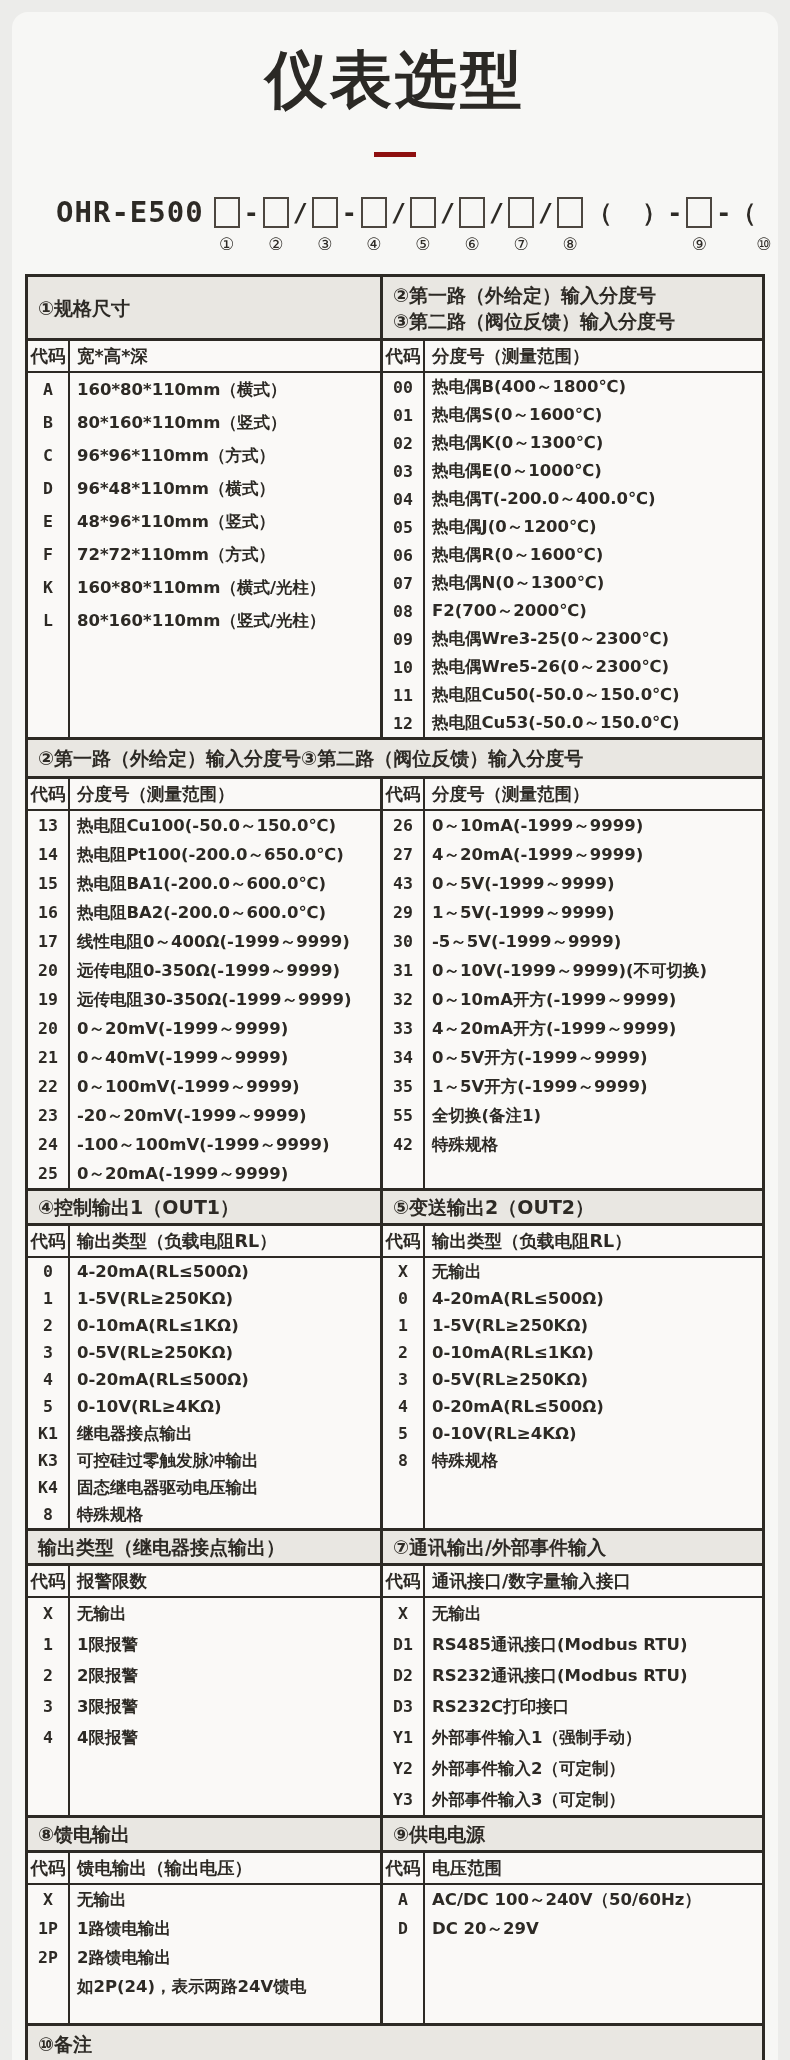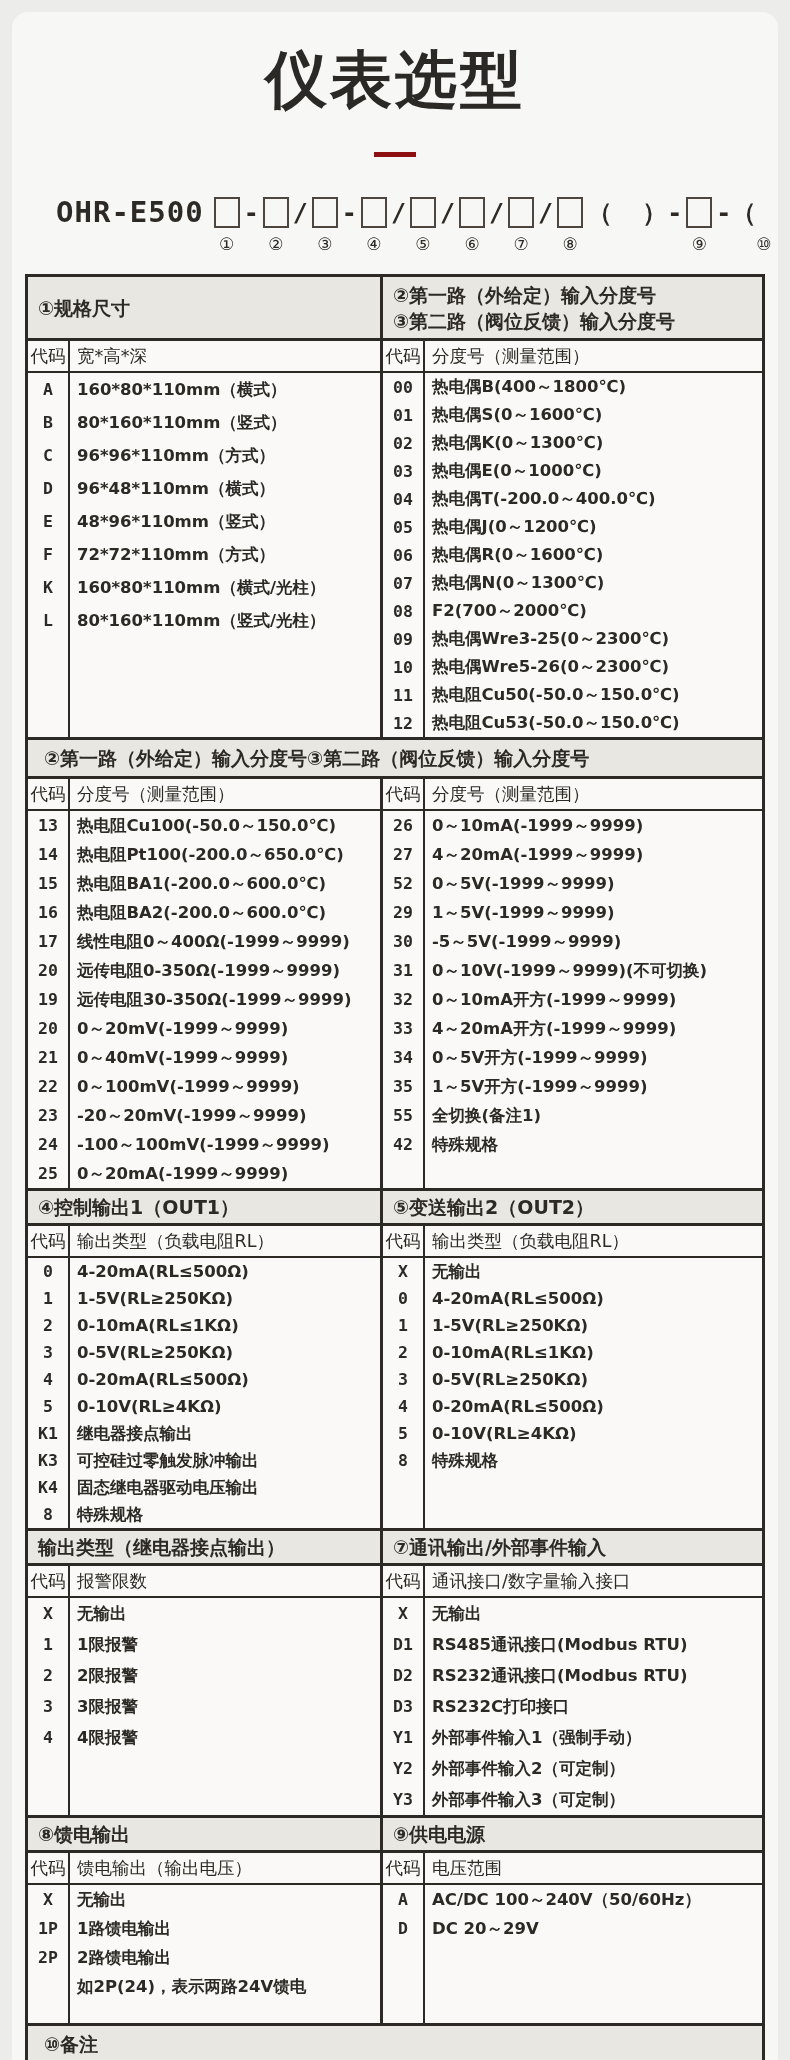--- a/index.html
+++ b/index.html
@@ -64,28 +64,28 @@
     padding:3px 10px;
     display:flex;flex-direction:column;justify-content:center;
     box-sizing:border-box;
     line-height:26px;
   }
   .band-a .sec-head{height:64px;}
   .fullhead{
     background:#e9e7e2;
     border-bottom:3px solid #2d2a25;
     font-weight:700;font-size:19px;
-    padding:5px 16px;
+    padding:5px 10px;
     line-height:26px;
   }
   .colhead{
     display:flex;
     height:30px;
     border-bottom:2px solid #2d2a25;
-    font-weight:400;font-size:17.5px;
+    font-weight:700;font-size:17.5px;
     flex:0 0 auto;
   }
   .code{
     flex:0 0 42px;width:42px;
     display:flex;align-items:center;justify-content:center;
     border-right:2px solid #2d2a25;
     align-self:stretch;
     font-family:"DejaVu Sans Mono","Liberation Mono",monospace;
     box-sizing:border-box;
   }
@@ -506,21 +506,21 @@
                 <span class="code">26</span>
                 <span class="val">0～10mA(-1999～9999)</span>
               </div>
 
               <div class="row">
                 <span class="code">27</span>
                 <span class="val">4～20mA(-1999～9999)</span>
               </div>
 
               <div class="row">
-                <span class="code">52</span>
+                <span class="code">43</span>
                 <span class="val">0～5V(-1999～9999)</span>
               </div>
 
               <div class="row">
                 <span class="code">29</span>
                 <span class="val">1～5V(-1999～9999)</span>
               </div>
 
               <div class="row">
                 <span class="code">30</span>

